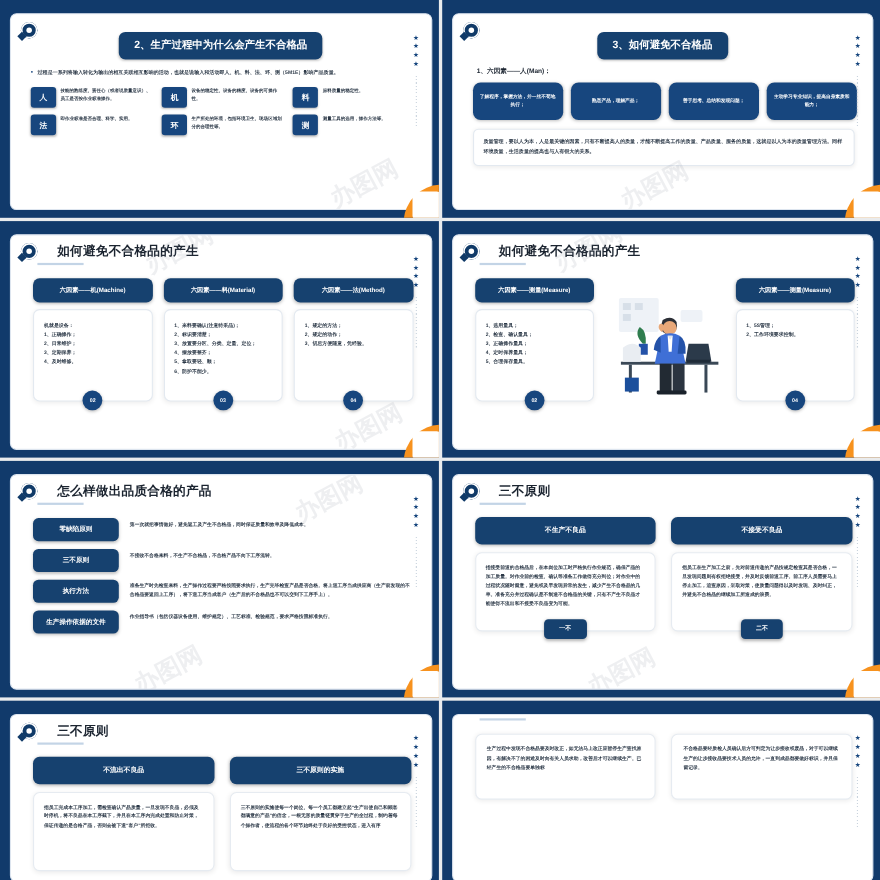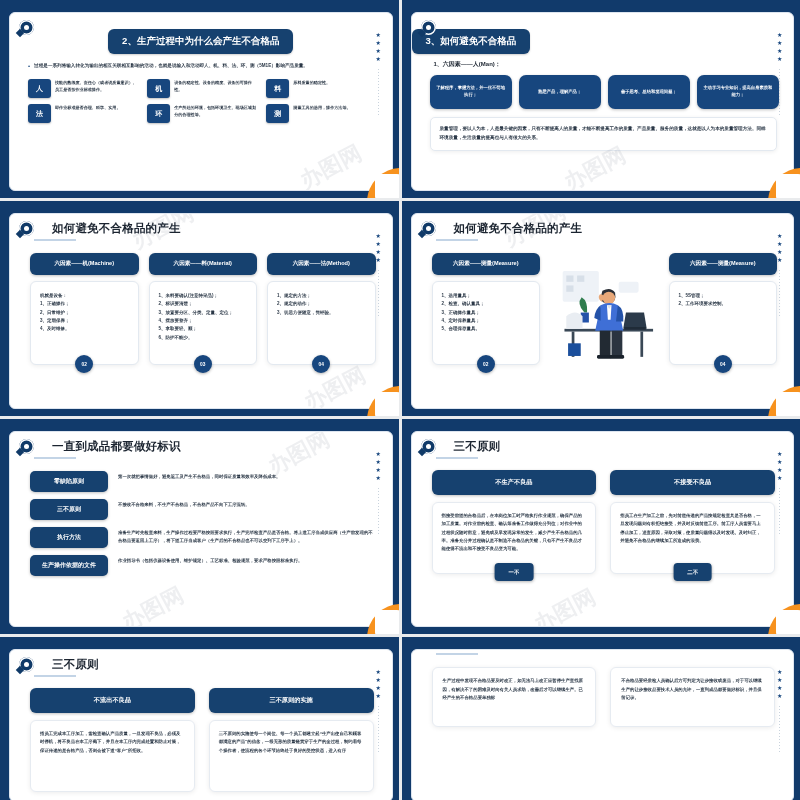--- a/index.html
+++ b/index.html
@@ -164,21 +164,21 @@
     </div>
     <div class="arc2"></div>
     <div class="arc-mask"></div>
   </div>
 
   <div class="slide">
     <div class="card">
       <div class="title-row">
         <span class="circ-icon"></span>
       </div>
-      <div style="display:flex;margin-top:-6px;">
+      <div style="display:flex;justify-content:center;margin-top:-6px;">
         <div class="pill pill-lg">3、如何避免不合格品</div>
       </div>
       <div class="s2-sub">1、六因素——人(Man)：</div>
       <div class="s2-cards">
         <div class="s2-card">了解程序，掌握方法，并一丝不苟地执行；</div>
         <div class="s2-card">熟悉产品，理解产品；</div>
         <div class="s2-card">善于思考、总结和发现问题；</div>
         <div class="s2-card">主动学习专业知识，提高自身素质和能力；</div>
       </div>
       <div class="s2-note">质量管理，要以人为本，人是最关键的因素，只有不断提高人的质量，才能不断提高工作的质量、产品质量、服务的质量，这就是以人为本的质量管理方法。同样环境质量，生活质量的提高也与人有很大的关系。</div>
@@ -321,21 +321,21 @@
       <span class="wm" style="left:90px;top:-4px;">办图网</span>
     </div>
     <div class="arc2"></div>
     <div class="arc-mask"></div>
   </div>
 
   <div class="slide">
     <div class="card">
       <div class="title-row">
         <span class="circ-icon"></span>
-        <span class="stitle">一直到成品都要做好标识</span>
+        <span class="stitle">怎么样做出品质合格的产品</span>
       </div>
       <div class="underbar"></div>
       <div class="rows">
         <div class="row">
           <span class="lab">零缺陷原则</span>
           <span class="des">第一次就把事情做好，避免返工及产生不合格品，同时保证质量和效率及降低成本。</span>
         </div>
         <div class="row">
           <span class="lab">三不原则</span>
           <span class="des">不接收不合格来料，不生产不合格品，不合格产品不向下工序流转。</span>

